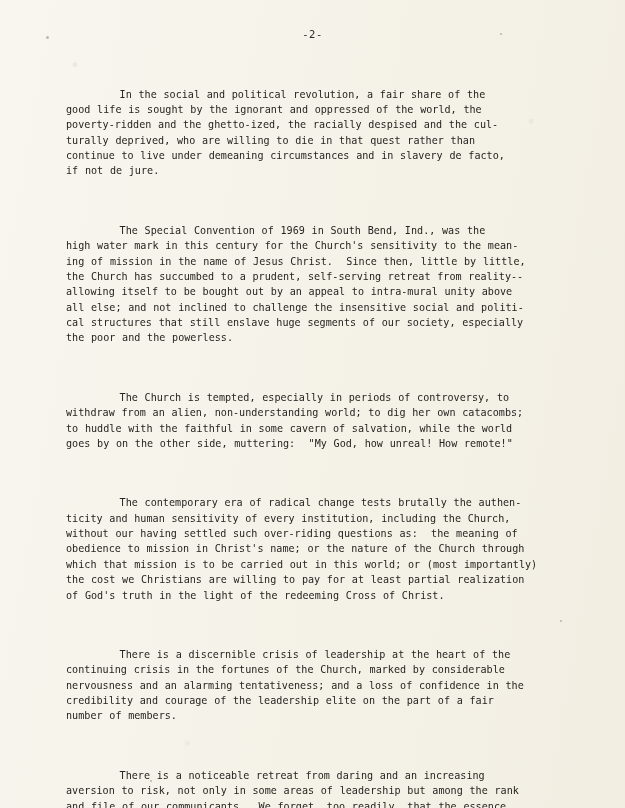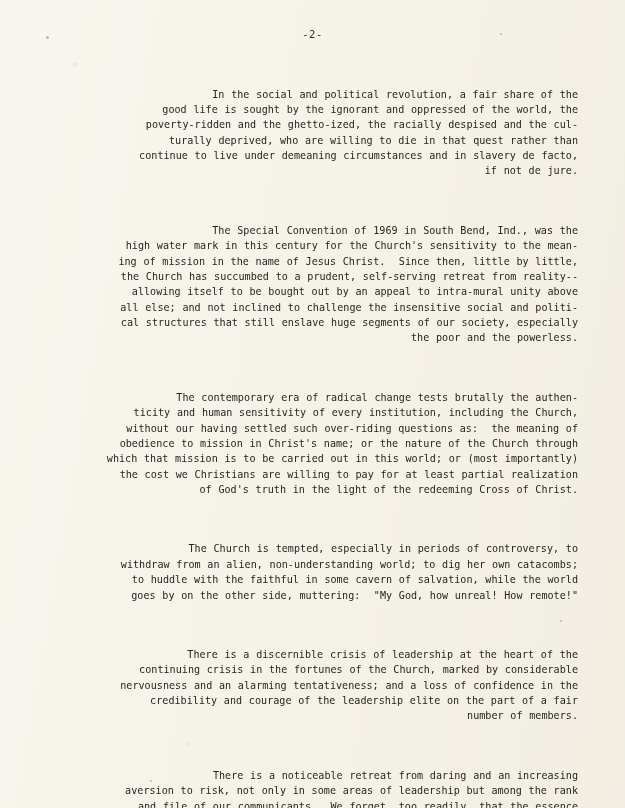--- a/index.html
+++ b/index.html
@@ -57,21 +57,20 @@
     font-size: 10.1px;
     line-height: 15.35px;
     color: #262420;
     letter-spacing: 0.02px;
     white-space: pre-wrap;
     word-spacing: 0.6px;
   }
   .para {
     margin: 0 0 13.5px 0;
     white-space: pre-wrap;
-    text-align: right;
   }
   .para:last-child { margin-bottom: 0; }
 </style>
 </head>
 <body>
 
 <div class="page">
 
   <div class="speck" style="left:46px; top:36px; width:3px; height:3px;"></div>
   <div class="speck" style="left:500px; top:33px; width:2px; height:2px;"></div>
@@ -88,31 +87,31 @@
 continue to live under demeaning circumstances and in slavery de facto,
 if not de jure.</p>
     <p class="para">        The Special Convention of 1969 in South Bend, Ind., was the
 high water mark in this century for the Church's sensitivity to the mean-
 ing of mission in the name of Jesus Christ.  Since then, little by little,
 the Church has succumbed to a prudent, self-serving retreat from reality--
 allowing itself to be bought out by an appeal to intra-mural unity above
 all else; and not inclined to challenge the insensitive social and politi-
 cal structures that still enslave huge segments of our society, especially
 the poor and the powerless.</p>
+    <p class="para">        The Church is tempted, especially in periods of controversy, to
+withdraw from an alien, non-understanding world; to dig her own catacombs;
+to huddle with the faithful in some cavern of salvation, while the world
+goes by on the other side, muttering:  "My God, how unreal! How remote!"</p>
     <p class="para">        The contemporary era of radical change tests brutally the authen-
 ticity and human sensitivity of every institution, including the Church,
 without our having settled such over-riding questions as:  the meaning of
 obedience to mission in Christ's name; or the nature of the Church through
 which that mission is to be carried out in this world; or (most importantly)
 the cost we Christians are willing to pay for at least partial realization
 of God's truth in the light of the redeeming Cross of Christ.</p>
-    <p class="para">        The Church is tempted, especially in periods of controversy, to
-withdraw from an alien, non-understanding world; to dig her own catacombs;
-to huddle with the faithful in some cavern of salvation, while the world
-goes by on the other side, muttering:  "My God, how unreal! How remote!"</p>
     <p class="para">        There is a discernible crisis of leadership at the heart of the
 continuing crisis in the fortunes of the Church, marked by considerable
 nervousness and an alarming tentativeness; and a loss of confidence in the
 credibility and courage of the leadership elite on the part of a fair
 number of members.</p>
     <p class="para">        There is a noticeable retreat from daring and an increasing
 aversion to risk, not only in some areas of leadership but among the rank
 and file of our communicants.  We forget, too readily, that the essence
 of the Christian faith and Christian commitment to that faith is 'audacity'.
 If God has a middle name, it is 'audacity'.</p>

